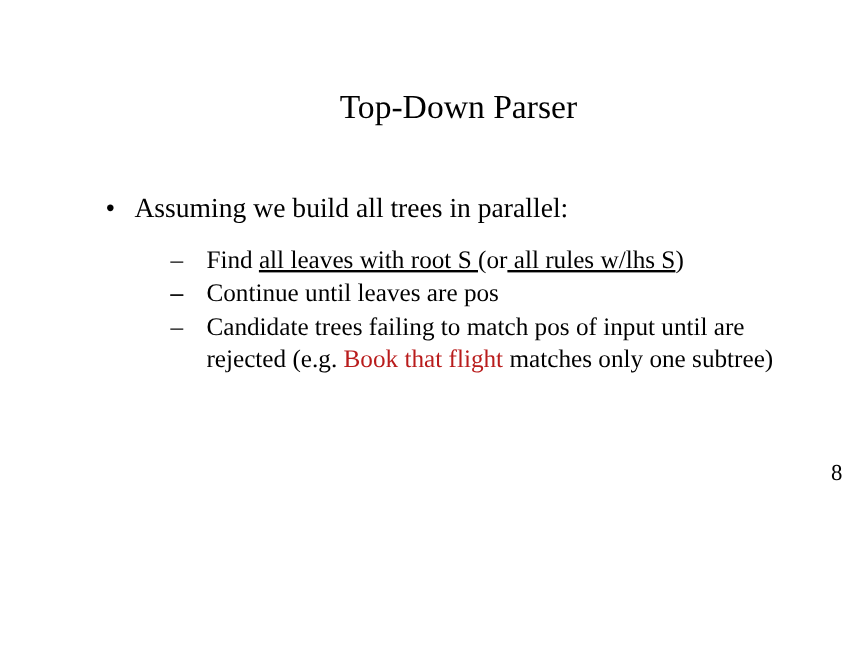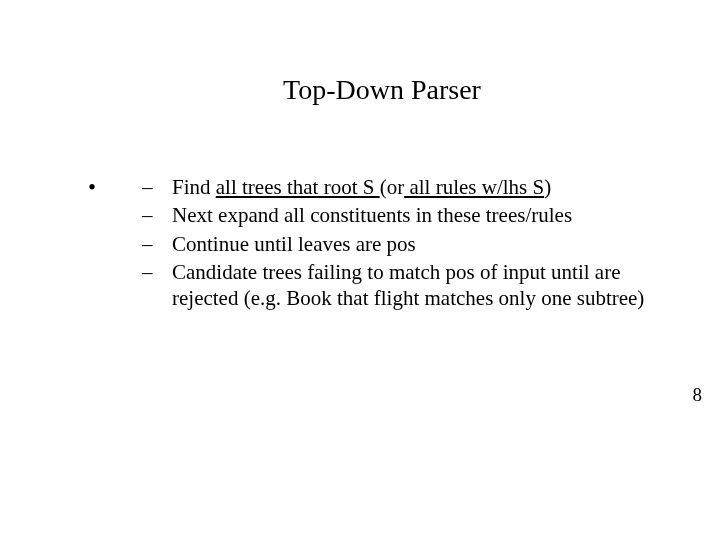--- a/index.html
+++ b/index.html
@@ -61,21 +61,21 @@
     position: relative;
     padding-left: 60px;
     margin: 0 0 2px 0;
   }
   ul.level2 > li .dash {
     position: absolute;
     left: 30px;
     top: 0;
   }
   .accent {
-    color: #000000;
+    color: #b91c1c;
   }
   .ul {
     text-decoration: underline;
     text-underline-offset: 2px;
   }
   .pagenum {
     position: absolute;
     right: 40px;
     bottom: 34px;
     font-size: 19px;
@@ -84,28 +84,28 @@
 </head>
 <body>
 
 <div class="slide">
 
   <div class="title">Top-Down Parser</div>
 
   <div class="body">
     <ul class="level1">
       <li>
+        <span>Assuming we build all trees in parallel:</span>
         <ul class="level2">
           <li>
             <span class="dash">–</span>
-            <span><span>Find </span><span class="ul">all trees that root S </span><span>(or</span><span class="ul"> all rules w/lhs S</span><span>)</span></span>
+            <span><span>Find </span><span class="ul">all leaves with root S </span><span>(or</span><span class="ul"> all rules w/lhs S</span><span>)</span></span>
           </li>
           <li>
             <span class="dash">–</span>
-            <span>Next expand all constituents in these trees/rules</span>
           </li>
           <li>
             <span class="dash">–</span>
             <span>Continue until leaves are pos</span>
           </li>
           <li>
             <span class="dash">–</span>
             <span><span>Candidate trees failing to match pos of input until are rejected (e.g. </span><span class="accent">Book that flight</span><span> matches only one subtree)</span></span>
           </li>
         </ul>

